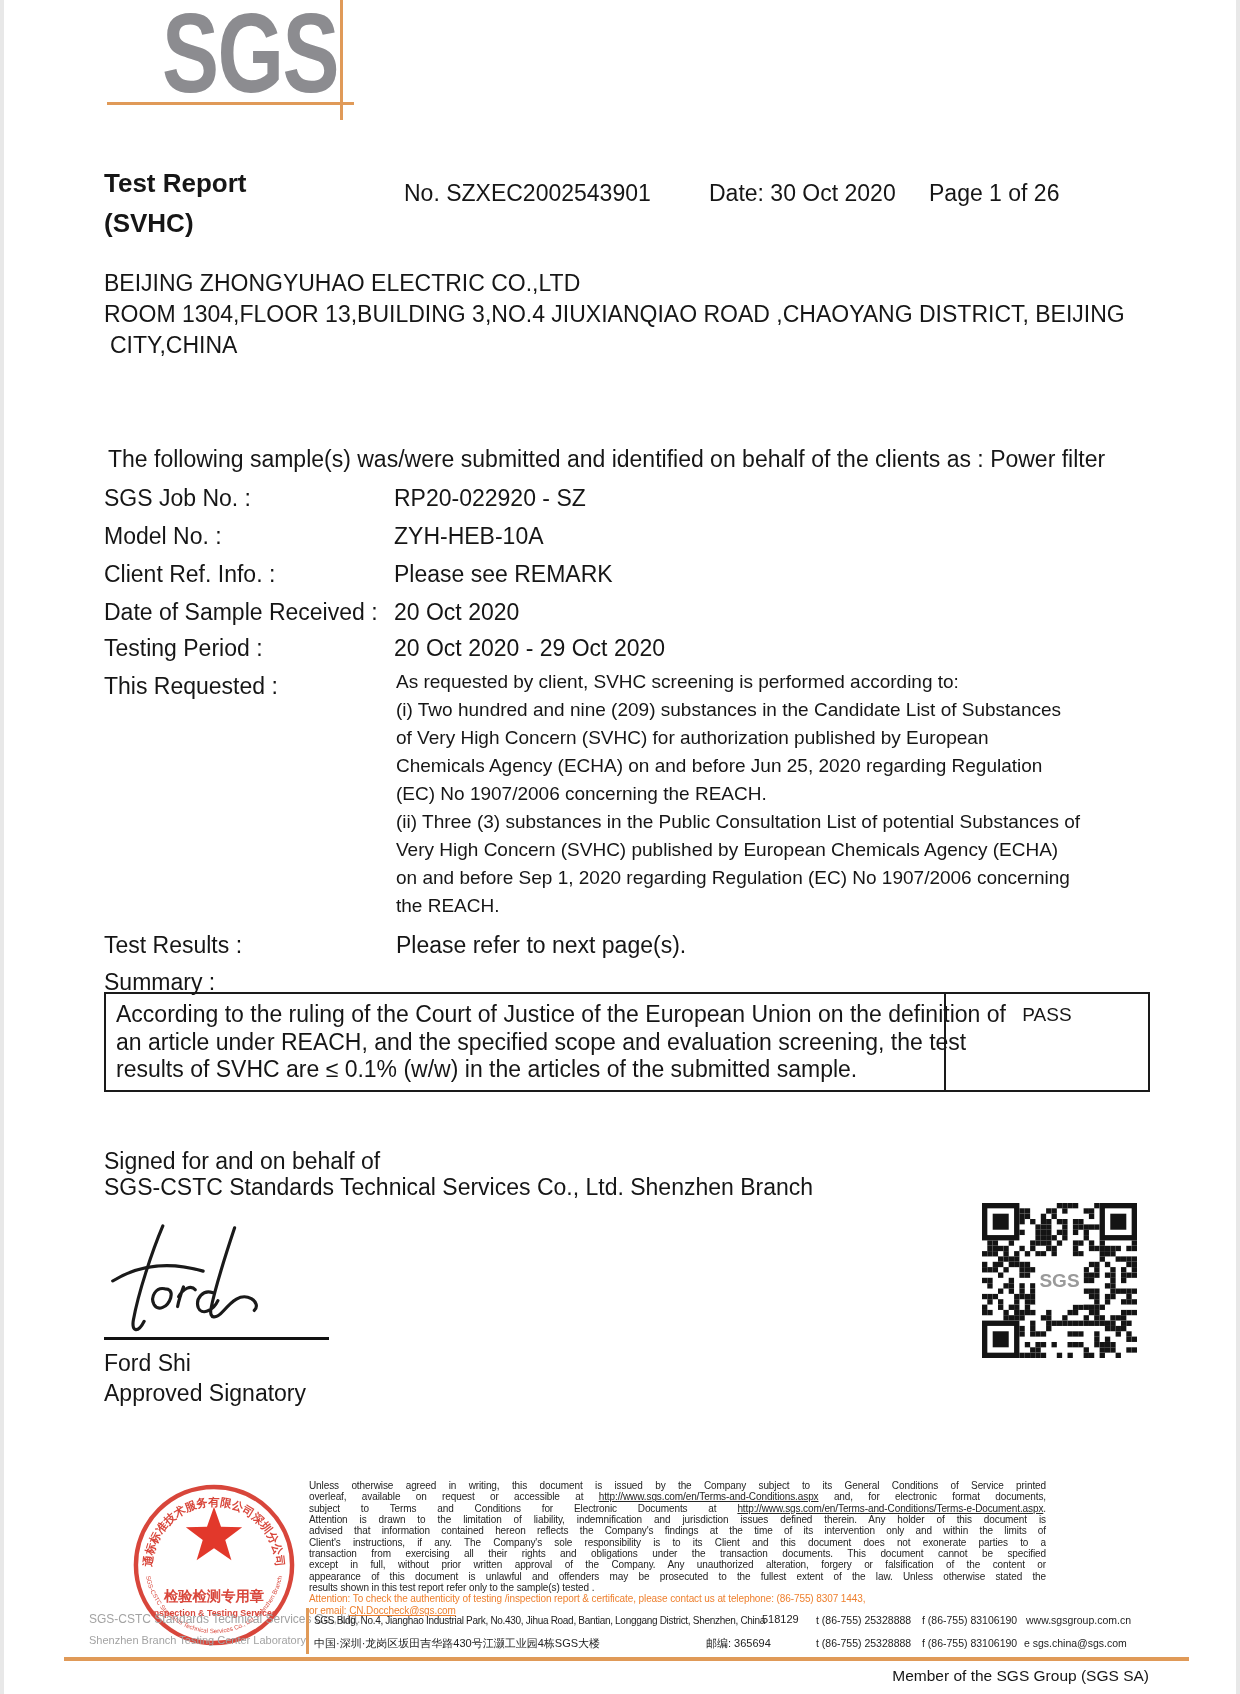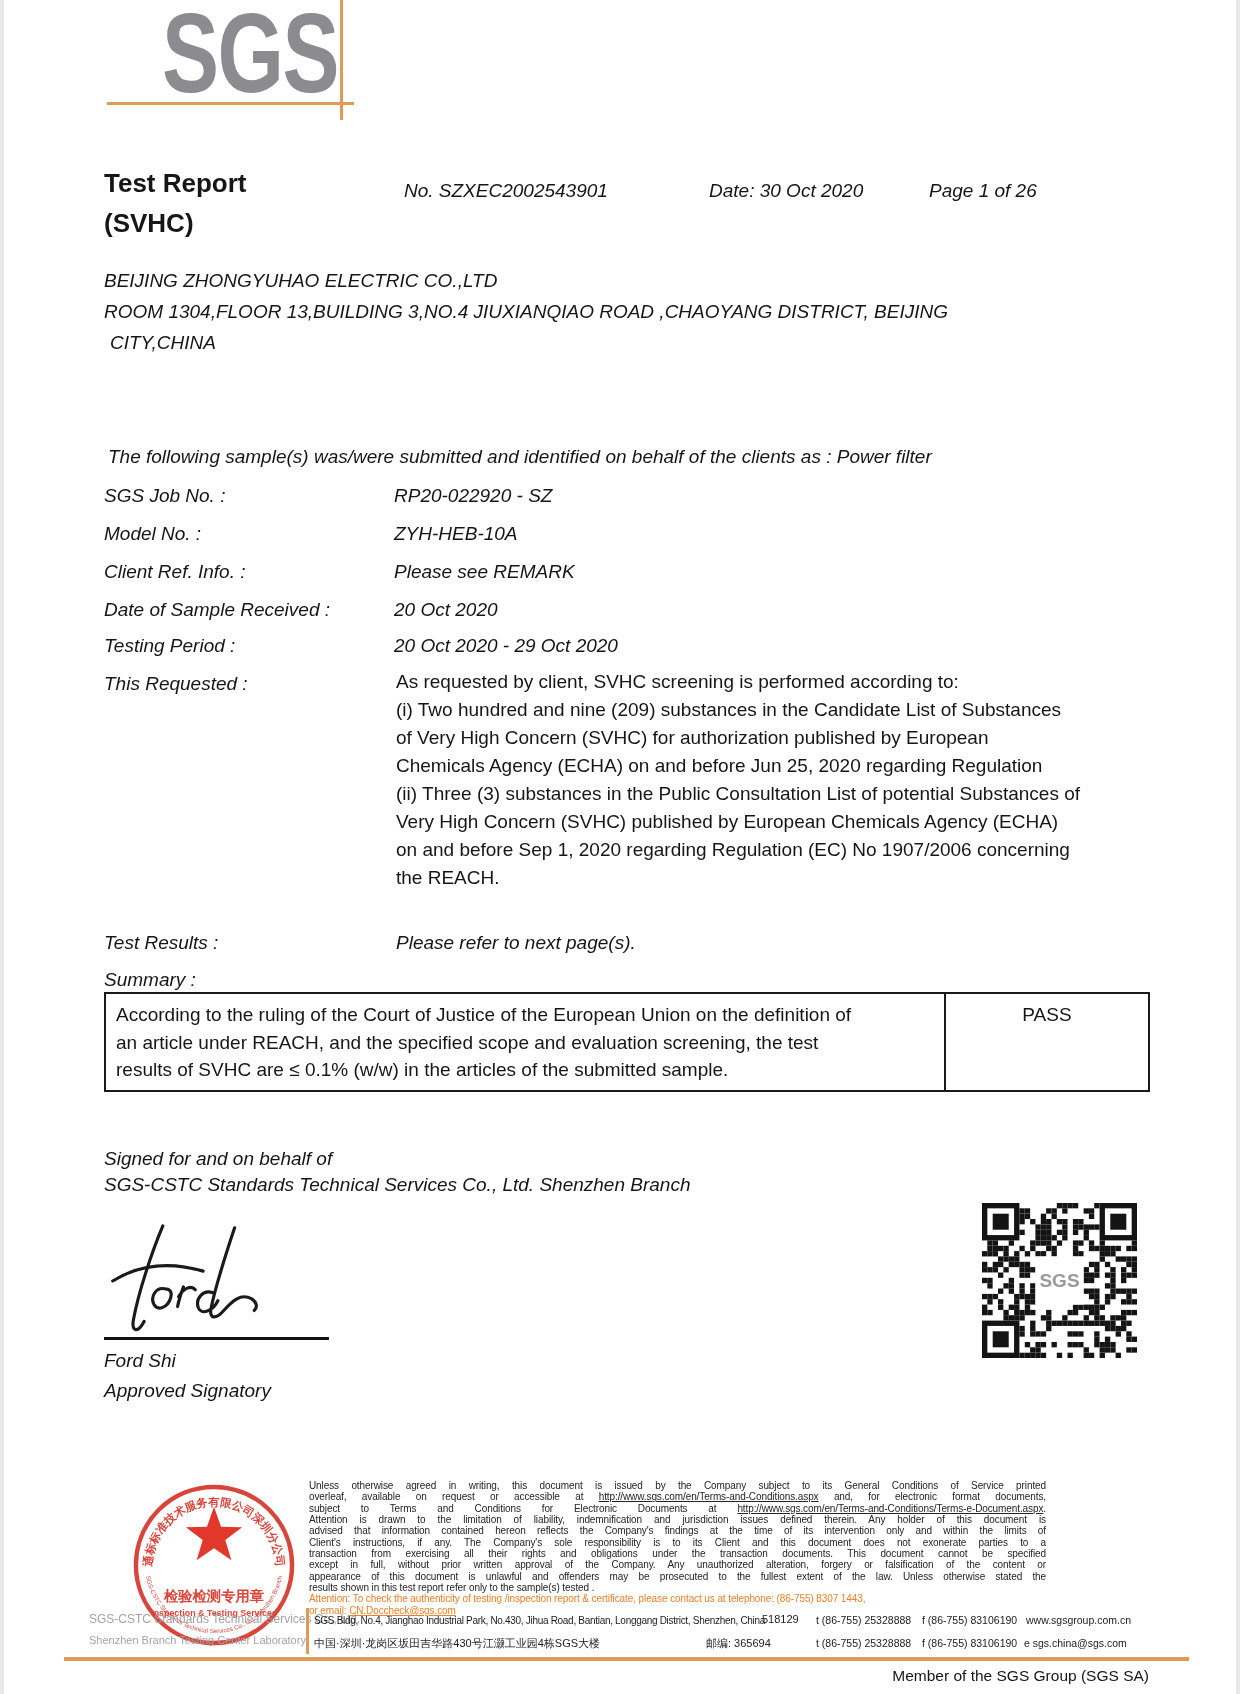--- a/index.html
+++ b/index.html
@@ -2,25 +2,25 @@
 <html><head>
 <meta charset="utf-8">
 <style>
   html,body{margin:0;padding:0;background:#e8e8e8;}
   .page{position:relative;width:1232px;height:1694px;background:#ffffff;margin:0 auto;
         font-family:"Liberation Sans","DejaVu Sans",sans-serif;color:#161616;overflow:hidden;}
   .abs{position:absolute;}
   .logo{font-weight:bold;color:#8c8c90;font-size:114px;line-height:1;letter-spacing:-2px;
         transform:scaleX(0.75);transform-origin:left top;}
   .rule-orange{background:#e09a58;}
-  .t{font-size:19px;line-height:1.2;white-space:nowrap;font-style:italic;}
+  .t{font-size:23px;line-height:1.2;white-space:nowrap;}
   .title{font-size:26px;font-weight:bold;white-space:nowrap;}
   .trq{font-size:19px;line-height:28px;white-space:nowrap;}
   .sbox{border:2px solid #1a1a1a;}
-  .sbox-line{font-size:19px;line-height:27.5px;white-space:nowrap;}
+  .sbox-line{font-size:23px;line-height:27.5px;white-space:nowrap;}
   .verdict{font-size:19px;}
   .sig-underline{background:#111;}
   .gray-cap{color:#a3a3a3;white-space:nowrap;}
   .dl{font-size:10px;line-height:11.35px;color:#242424;text-align:justify;text-align-last:justify;letter-spacing:-0.1px;}
   .dl-last{text-align:left;text-align-last:left;}
   .u{text-decoration:underline;}
   .att{color:#ee7f2d;font-weight:normal;font-size:10px;line-height:11.6px;letter-spacing:-0.1px;white-space:nowrap;}
   .f-sm{font-size:10px;letter-spacing:-0.3px;white-space:nowrap;color:#1c1c1c;}
   .f-md{font-size:10.5px;white-space:nowrap;color:#1c1c1c;}
   .f-cn{font-size:11px;white-space:nowrap;color:#1c1c1c;}
@@ -58,20 +58,21 @@
   <div class="abs t" style="left:390px;top:599px;">20 Oct 2020</div>
   <div class="abs t" style="left:100px;top:635px;">Testing Period :</div>
   <div class="abs t" style="left:390px;top:635px;">20 Oct 2020 - 29 Oct 2020</div>
 
   <div class="abs t" style="left:100px;top:673px;">This Requested :</div>
   <div class="abs" style="left:392px;top:668px;">
     <div class="trq">As requested by client, SVHC screening is performed according to:</div>
     <div class="trq">(i) Two hundred and nine (209) substances in the Candidate List of Substances</div>
     <div class="trq">of Very High Concern (SVHC) for authorization published by European</div>
     <div class="trq">Chemicals Agency (ECHA) on and before Jun 25, 2020 regarding Regulation</div>
+    <div class="trq">(EC) No 1907/2006 concerning the REACH.</div>
     <div class="trq">(ii) Three (3) substances in the Public Consultation List of potential Substances of</div>
     <div class="trq">Very High Concern (SVHC) published by European Chemicals Agency (ECHA)</div>
     <div class="trq">on and before Sep 1, 2020 regarding Regulation (EC) No 1907/2006 concerning</div>
     <div class="trq">the REACH.</div>
   </div>
 
   <div class="abs t" style="left:100px;top:932px;">Test Results :</div>
   <div class="abs t" style="left:392px;top:932px;">Please refer to next page(s).</div>
 
   <div class="abs t" style="left:100px;top:969px;">Summary :</div>

